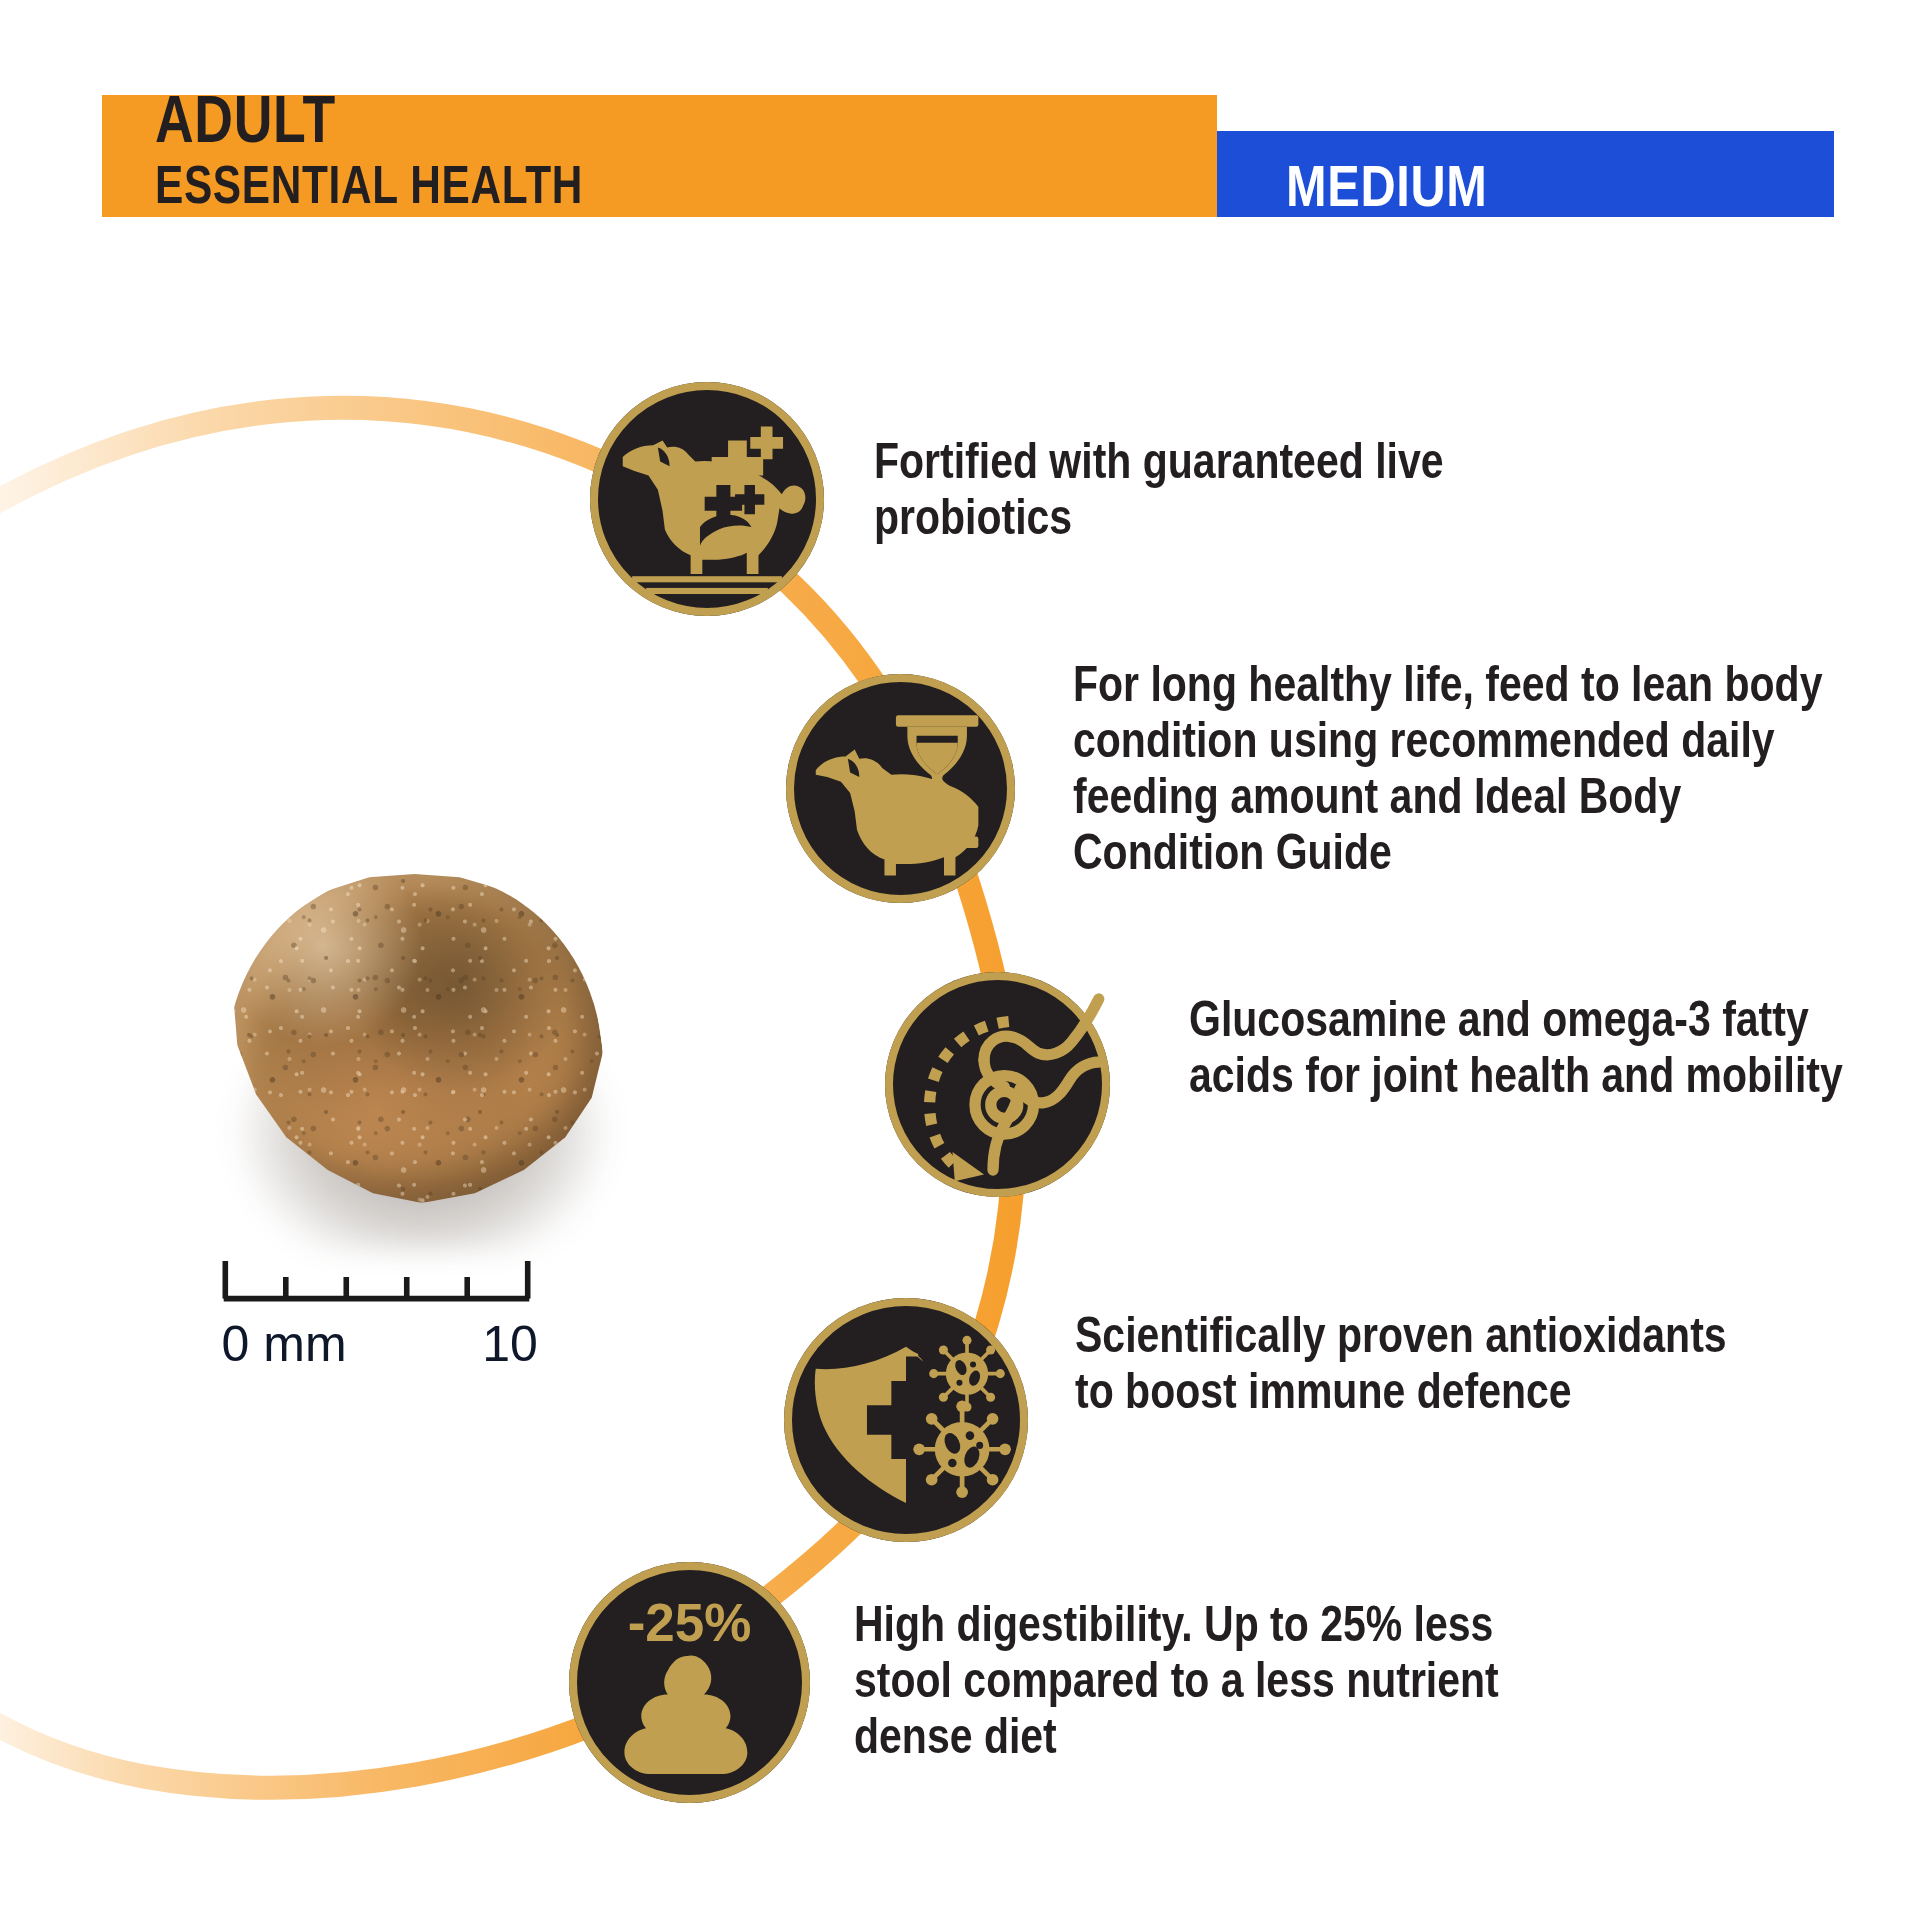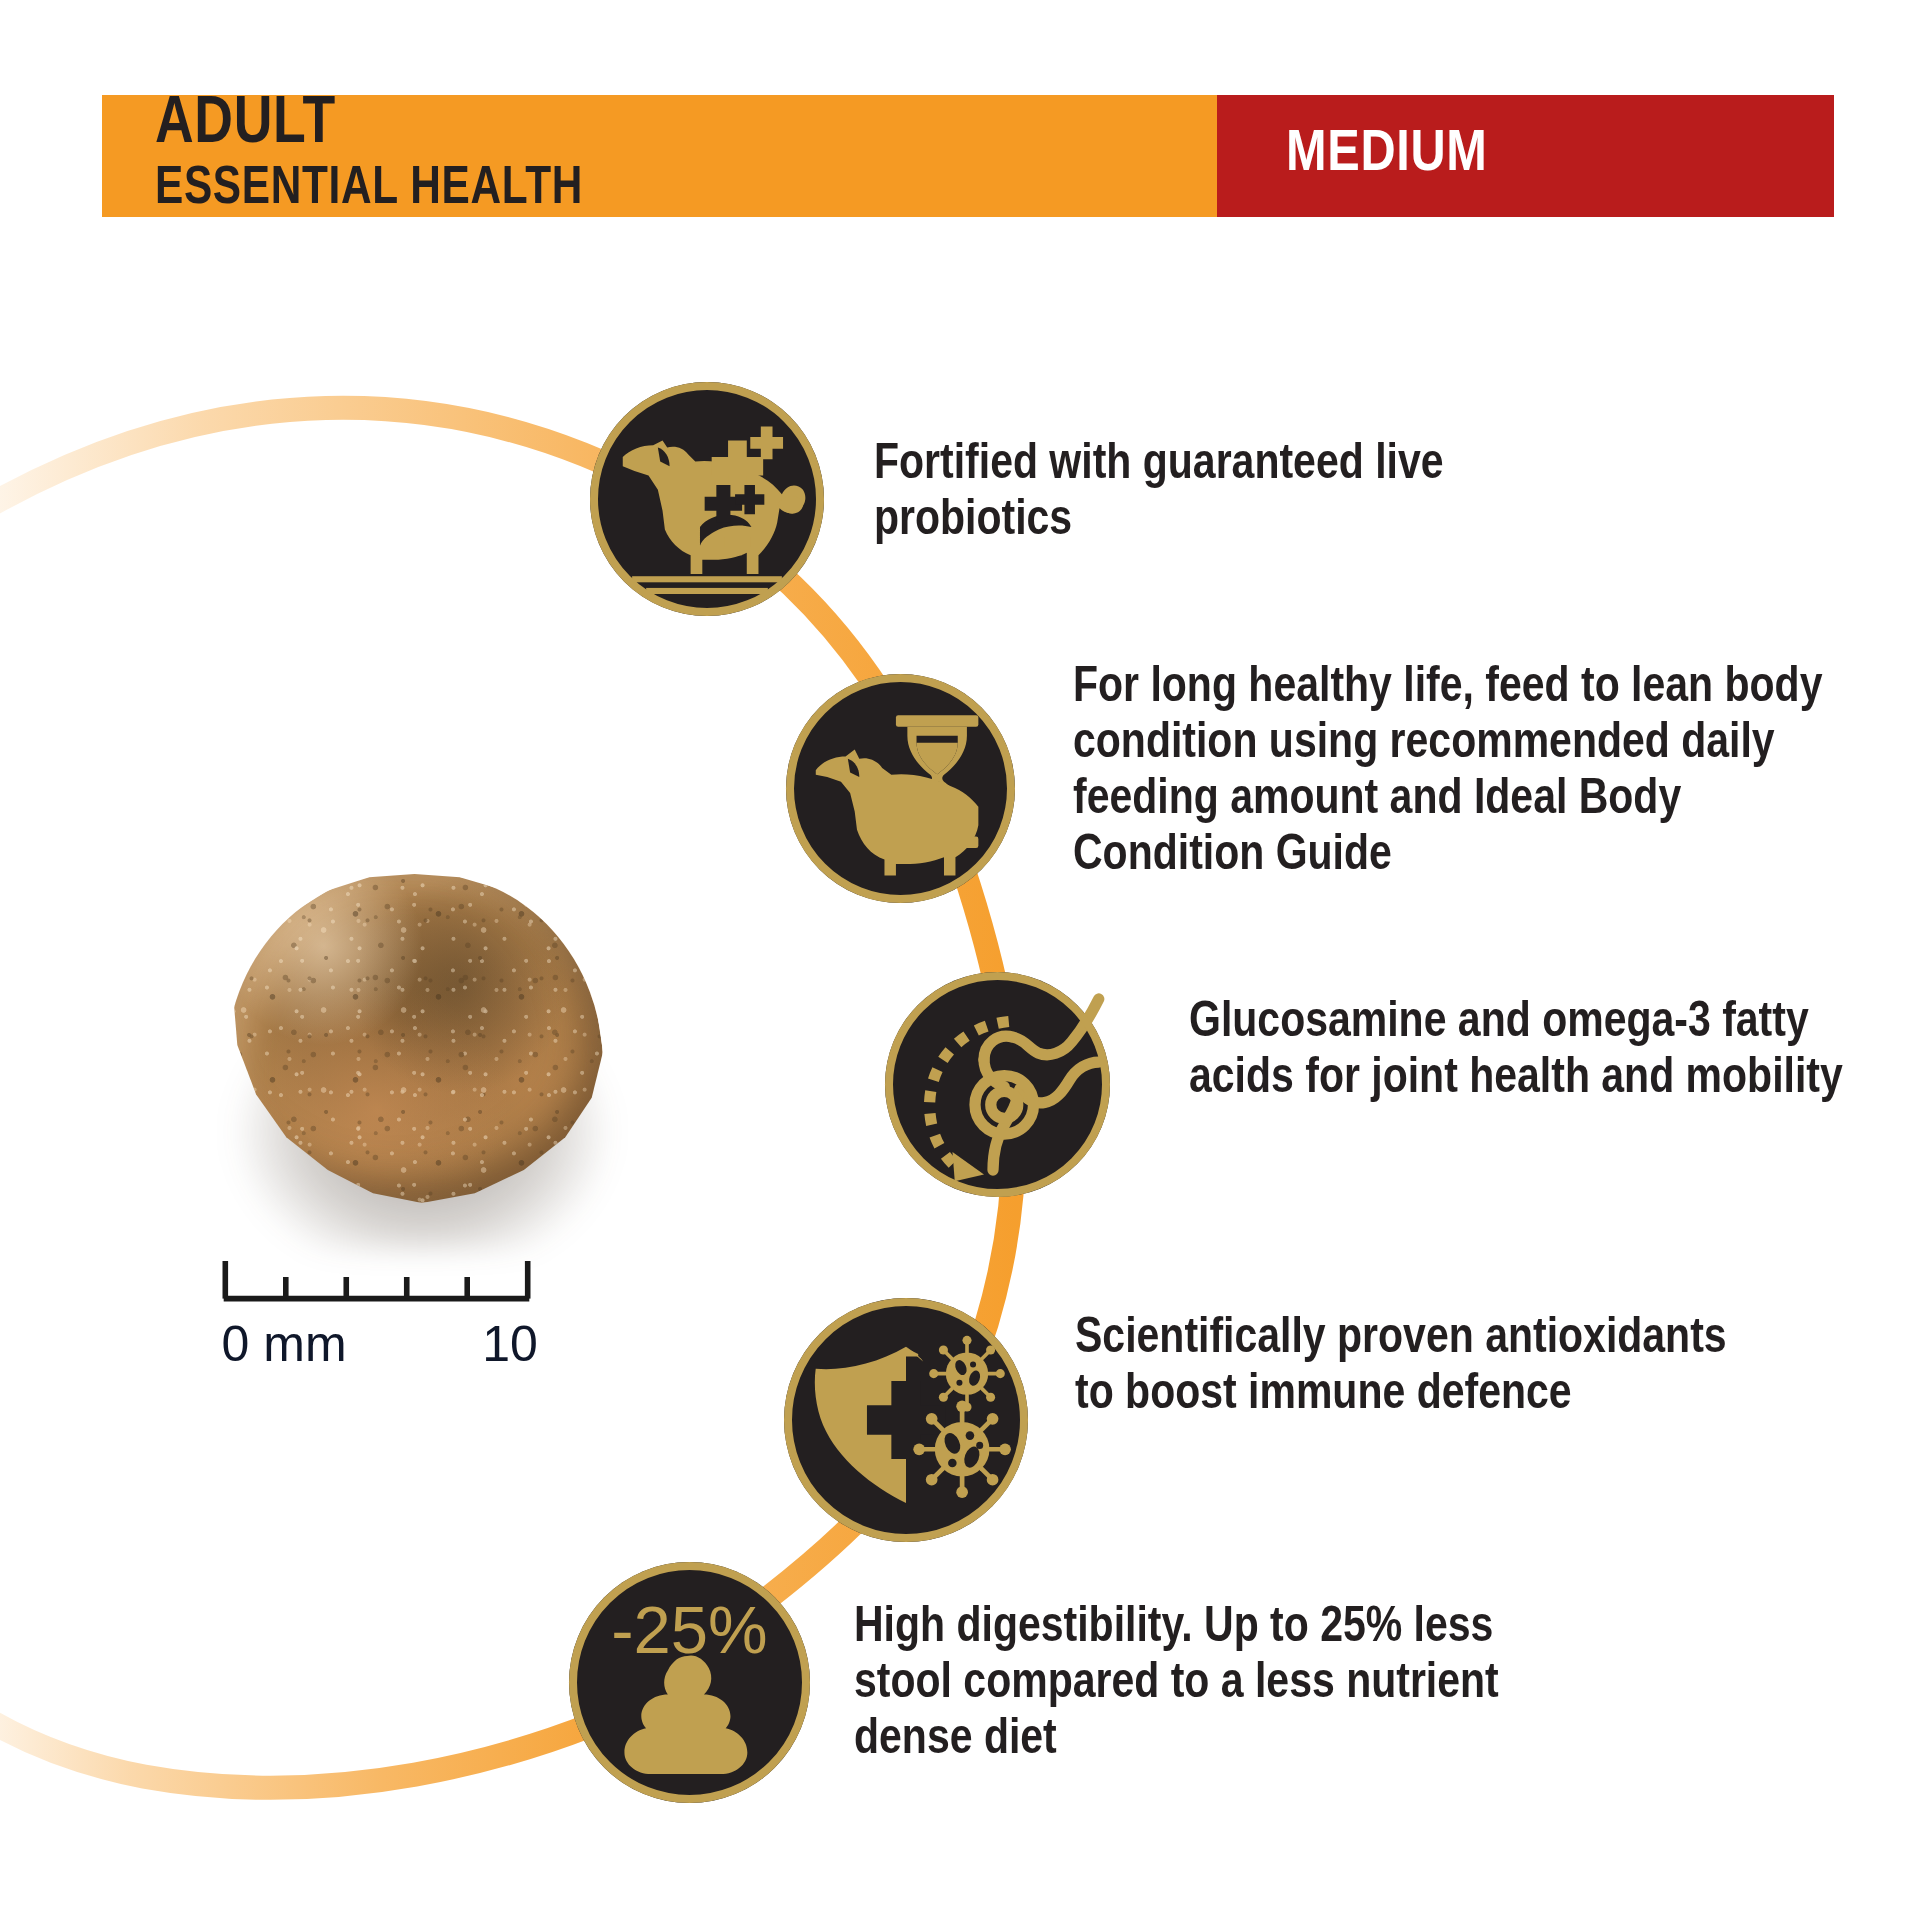--- a/index.html
+++ b/index.html
@@ -18,23 +18,24 @@
     left:102px; top:95px;
     width:1732px; height:122px;
     display:flex;
   }
   .header-left{
     background:#F59A23;
     flex:0 0 1115px;
     position:relative;
   }
   .header-right{
-    background:#b91c1c;
+    background:#1d4ed8;
     flex:1 1 auto;
     position:relative;
+    margin-top:36px;
   }
   .hdr-title{
     position:absolute;
     left:53px; top:-9.6px;
     font-size:67px;
     font-weight:700;
     letter-spacing:0.8px;
     color:#231F20;
     transform:scaleX(0.80);
     transform-origin:left top;
@@ -397,21 +398,21 @@
         <path d="M49 39 C52 38, 56 40, 58 44 C60 48, 59 52, 56 55
                  C62 55, 67 59, 67 64 C67 66, 66 68, 65 69
                  C70 70, 74 74, 74 79 C74 84, 69 88, 63 88
                  L34 88 C28 88, 23 84, 23 79 C23 74, 27 70, 32 69
                  C31 68, 30 66, 30 64 C30 59, 35 55, 41 55
                  C39 52, 39 48, 41 45 C43 41, 46 39, 49 39 Z"></path>
       </g>
     </svg>
     <div class="ring"></div>
     <div style="position:absolute;left:0;right:0;top:34px;text-align:center;
-                font-size:67px;font-weight:400;color:#C0A050;letter-spacing:0px;
+                font-size:53px;font-weight:700;color:#C0A050;letter-spacing:0px;
                 line-height:1;font-family:'Liberation Sans',sans-serif;">-25%</div>
   </div>
 
   <div class="benefit-text" style="left:854px; top:1596px; width:802px;">High digestibility. Up to 25% less stool compared to a less nutrient dense diet</div>
 
   <div class="kibble-wrap">
     <div class="kibble-shadow"></div>
     <div class="kibble">
       <div class="kibble-tex"></div>
     </div>

